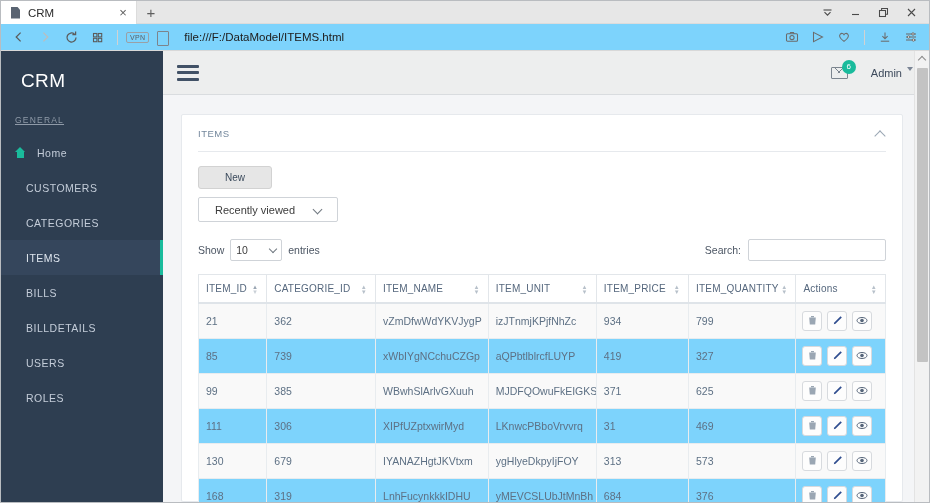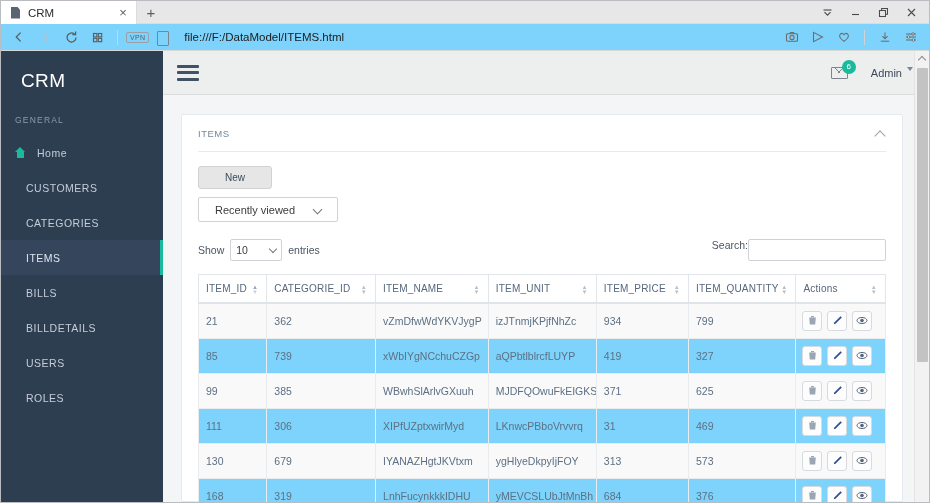--- a/index.html
+++ b/index.html
@@ -132,20 +132,21 @@
     color: #ffffff;
     padding: 19px 0 17px 20px;
     letter-spacing: 0.4px;
     font-weight: 400;
   }
   .nav-section {
     font-size: 8.5px;
     letter-spacing: 1.2px;
     color: #8f9aa8;
     padding: 6px 16px 10px 14px;
+    text-decoration: underline;
   }
   .nav-item {
     height: 35px;
     display: flex; align-items: center;
     font-size: 10.5px;
     letter-spacing: 0.5px;
     color: #c4cdd9;
     padding-left: 14px;
     position: relative;
   }
@@ -322,21 +323,21 @@
   .mini-select .cv {
     margin-left:auto; width:6px;height:6px;position:relative;
   }
   .mini-select .cv::before{
     content:""; position:absolute; left:0; top:-1px;
     width:5px;height:5px;
     border-right:1.1px solid #707880;
     border-bottom:1.1px solid #707880;
     transform: rotate(45deg);
   }
-  .search-wrap { margin-left:auto; display:flex; }
+  .search-wrap { margin-left:auto; display:flex; align-items:center; gap:7px; }
   .search-input {
     width: 138px; height: 22px;
     border: 1px solid #cfd3d8; border-radius: 2px;
     background:#fff;
     font-size: 10.5px;
     padding: 0 5px;
     font-family: "Liberation Sans", sans-serif;
     color: #333;
     outline: none;
   }

